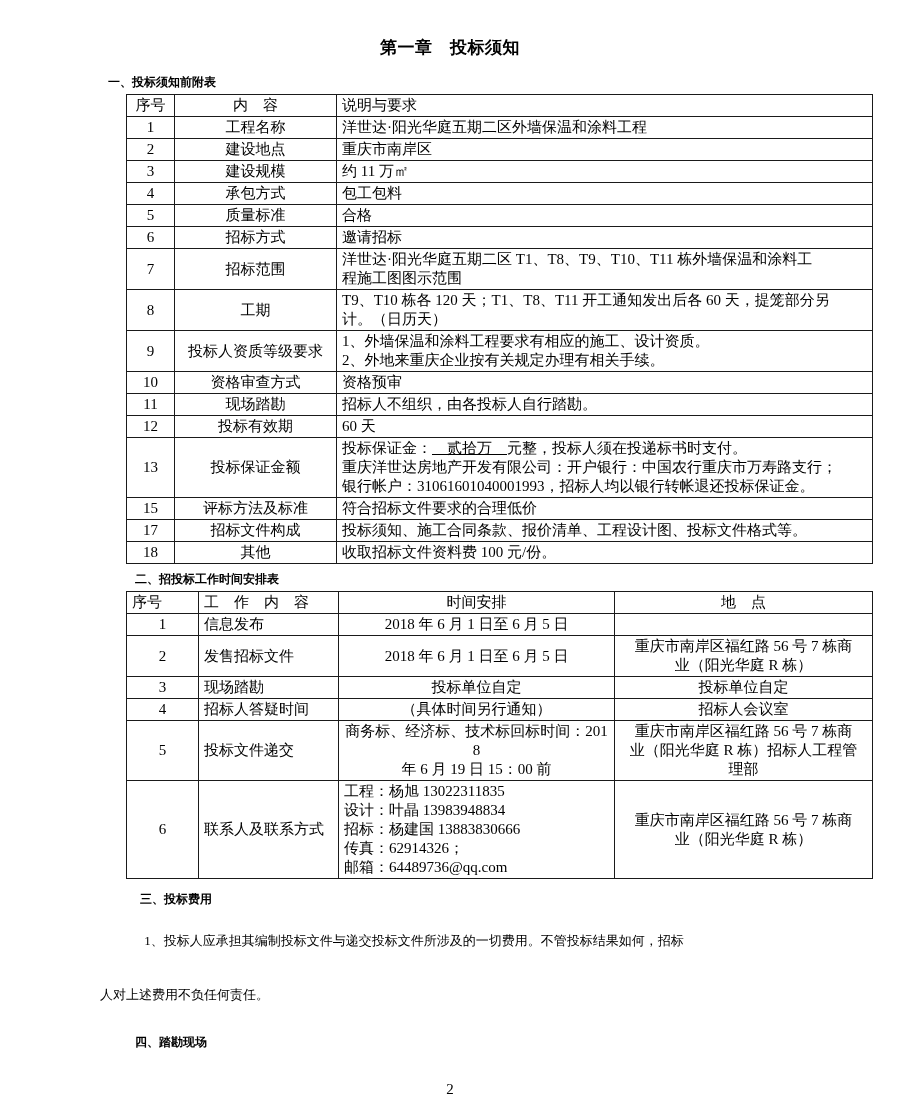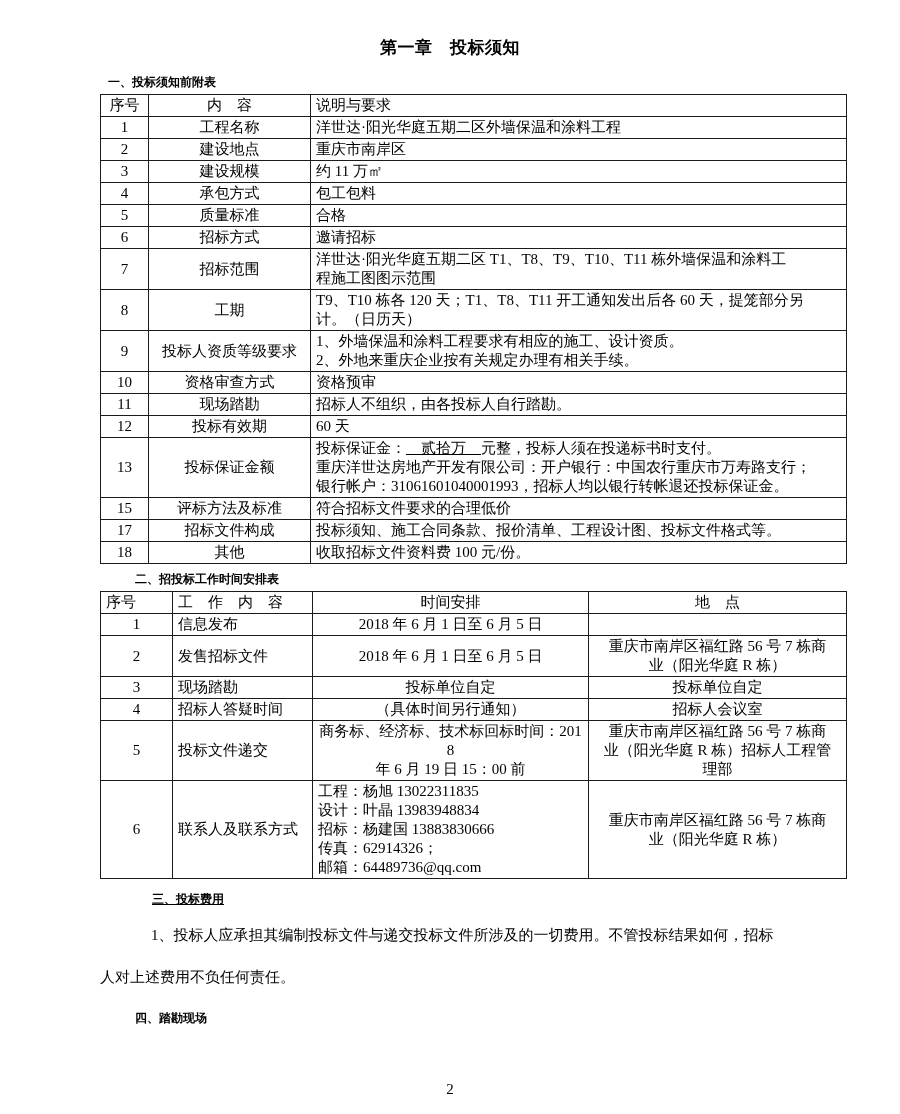--- a/index.html
+++ b/index.html
@@ -30,44 +30,45 @@
     font-weight: bold;
     font-size: 17px;
     letter-spacing: 0.5px;
   }
   .sec-heading {
     font-weight: bold;
     font-size: 12px;
   }
   .sec-heading.h1 { margin: 15px 0 3px 8px; }
   .sec-heading.h2 { margin: 7px 0 3px 35px; }
-  .sec-heading.h3 { margin: 12px 0 0 52px; text-decoration: underline; }
+  .sec-heading.h3 { margin: 12px 0 0 40px; }
   .sec-heading.h4 { margin: 12px 0 0 35px; }
   table {
     border-collapse: collapse;
     table-layout: fixed;
     width: 746px;
+    margin-left: 26px;
   }
   td {
     border: 1px solid #1a1a1a;
     vertical-align: middle;
     padding: 1px 5px;
     line-height: 19px;
     font-size: 15px;
     word-break: break-all;
     overflow: hidden;
   }
   td.c { text-align: center; }
   td.l { text-align: left; }
   .u { text-decoration: underline; text-align: right; }
   .para {
     margin: 6px 0 10px 0;
-    line-height: 42px;
+    line-height: 54px;
     text-indent: 3.4em;
-    font-size: 15px;
+    font-size: 13px;
   }
   .page-number {
     position: absolute;
     bottom: 16px;
     left: 0;
     width: 900px;
     text-align: center;
     font-size: 15px;
   }
 </style>

